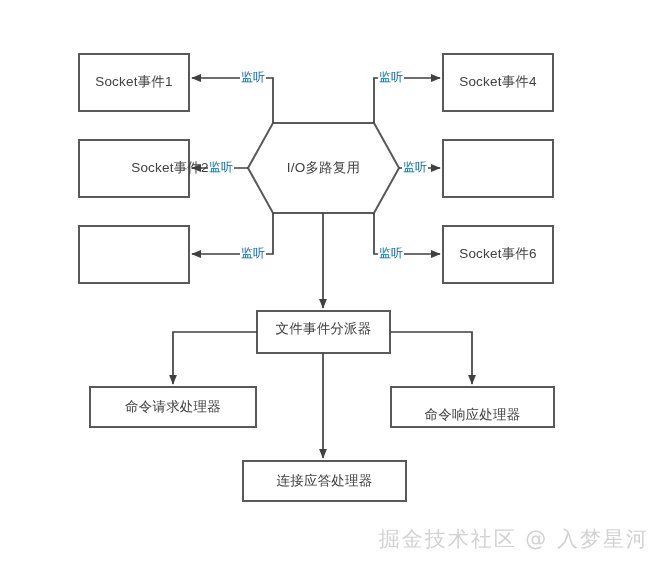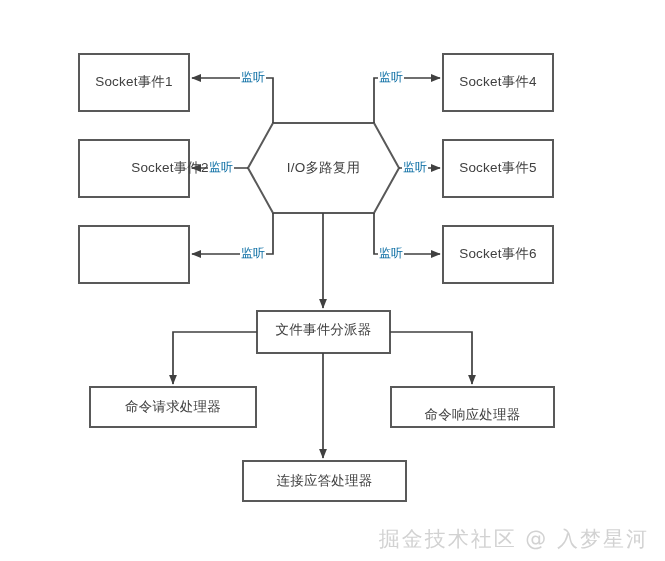--- a/index.html
+++ b/index.html
@@ -113,26 +113,25 @@
 
     <path class="conn" marker-end="url(#arrow)" d="M257,332 L173,332 L173,384"></path>
     <path class="conn" marker-end="url(#arrow)" d="M390,332 L472,332 L472,384"></path>
     <path class="conn" marker-end="url(#arrow)" d="M323,353 L323,458"></path>
   </svg>
 
   <div class="node-label" style="left:79px; top:54px; width:110px; height:57px;">Socket事件1</div>
   <div class="node-label" style="left:79px; top:140px; width:110px; height:57px;margin-left:36px;">Socket事件2</div>
 
   <div class="node-label" style="left:443px; top:54px; width:110px; height:57px;">Socket事件4</div>
-  <div class="node-label" style="left:443px; top:140px; width:110px; height:57px;">Socket事件5</div>
   <div class="node-label" style="left:443px; top:226px; width:110px; height:57px;">Socket事件6</div>
 
   <div class="node-label" style="left:248px; top:140px; width:151px; height:56px;">I/O多路复用</div>
 
-  <div class="node-label" style="left:257px; top:311px; width:133px; height:39px;">文件事件分派器</div>
+  <div class="node-label" style="left:257px; top:311px; width:133px; height:39px;font-family:Liberation Mono, monospace;">文件事件分派器</div>
 
   <div class="node-label" style="left:90px; top:387px; width:166px; height:40px;">命令请求处理器</div>
   <div class="node-label" style="left:243px; top:461px; width:163px; height:40px;border-radius:15px;">连接应答处理器</div>
   <div class="node-label" style="left:391px; top:387px; width:163px; height:56px;">命令响应处理器</div>
 
   <div class="edge-label" style="left:240px; top:71px;">监听</div>
   <div class="edge-label" style="left:208px; top:161px;">监听</div>
   <div class="edge-label" style="left:240px; top:247px;">监听</div>
 
   <div class="edge-label" style="left:378px; top:71px;">监听</div>

